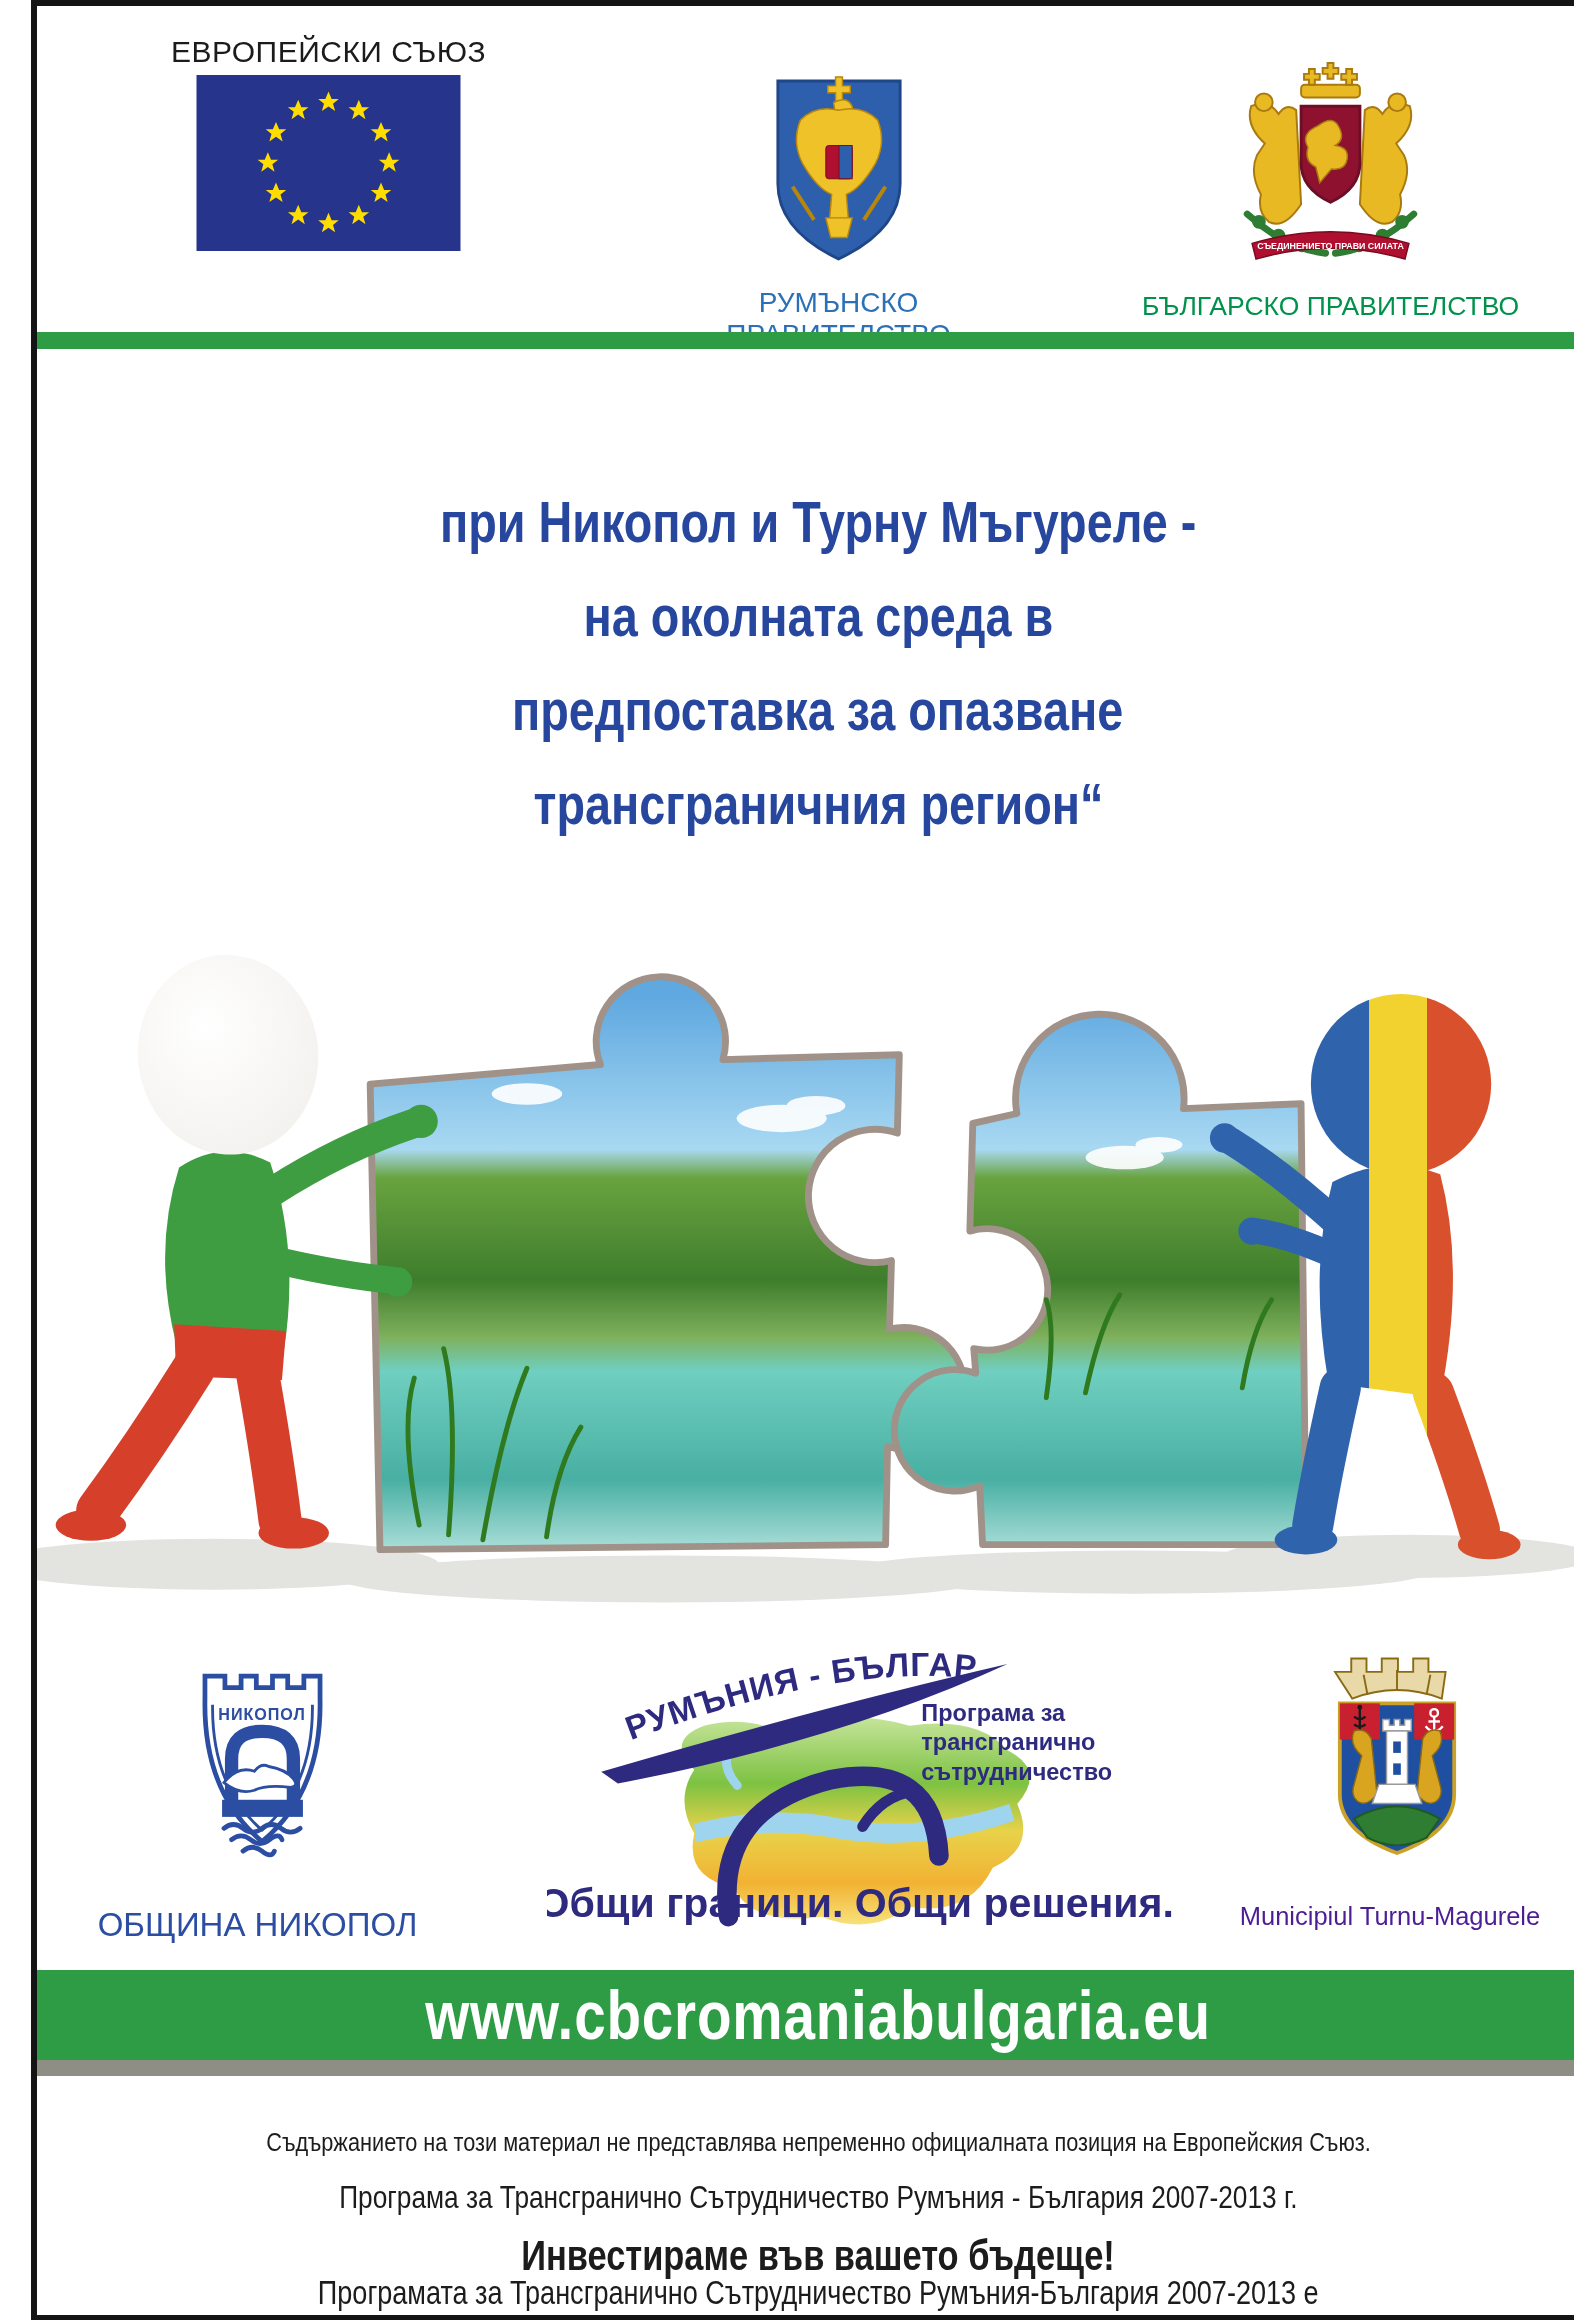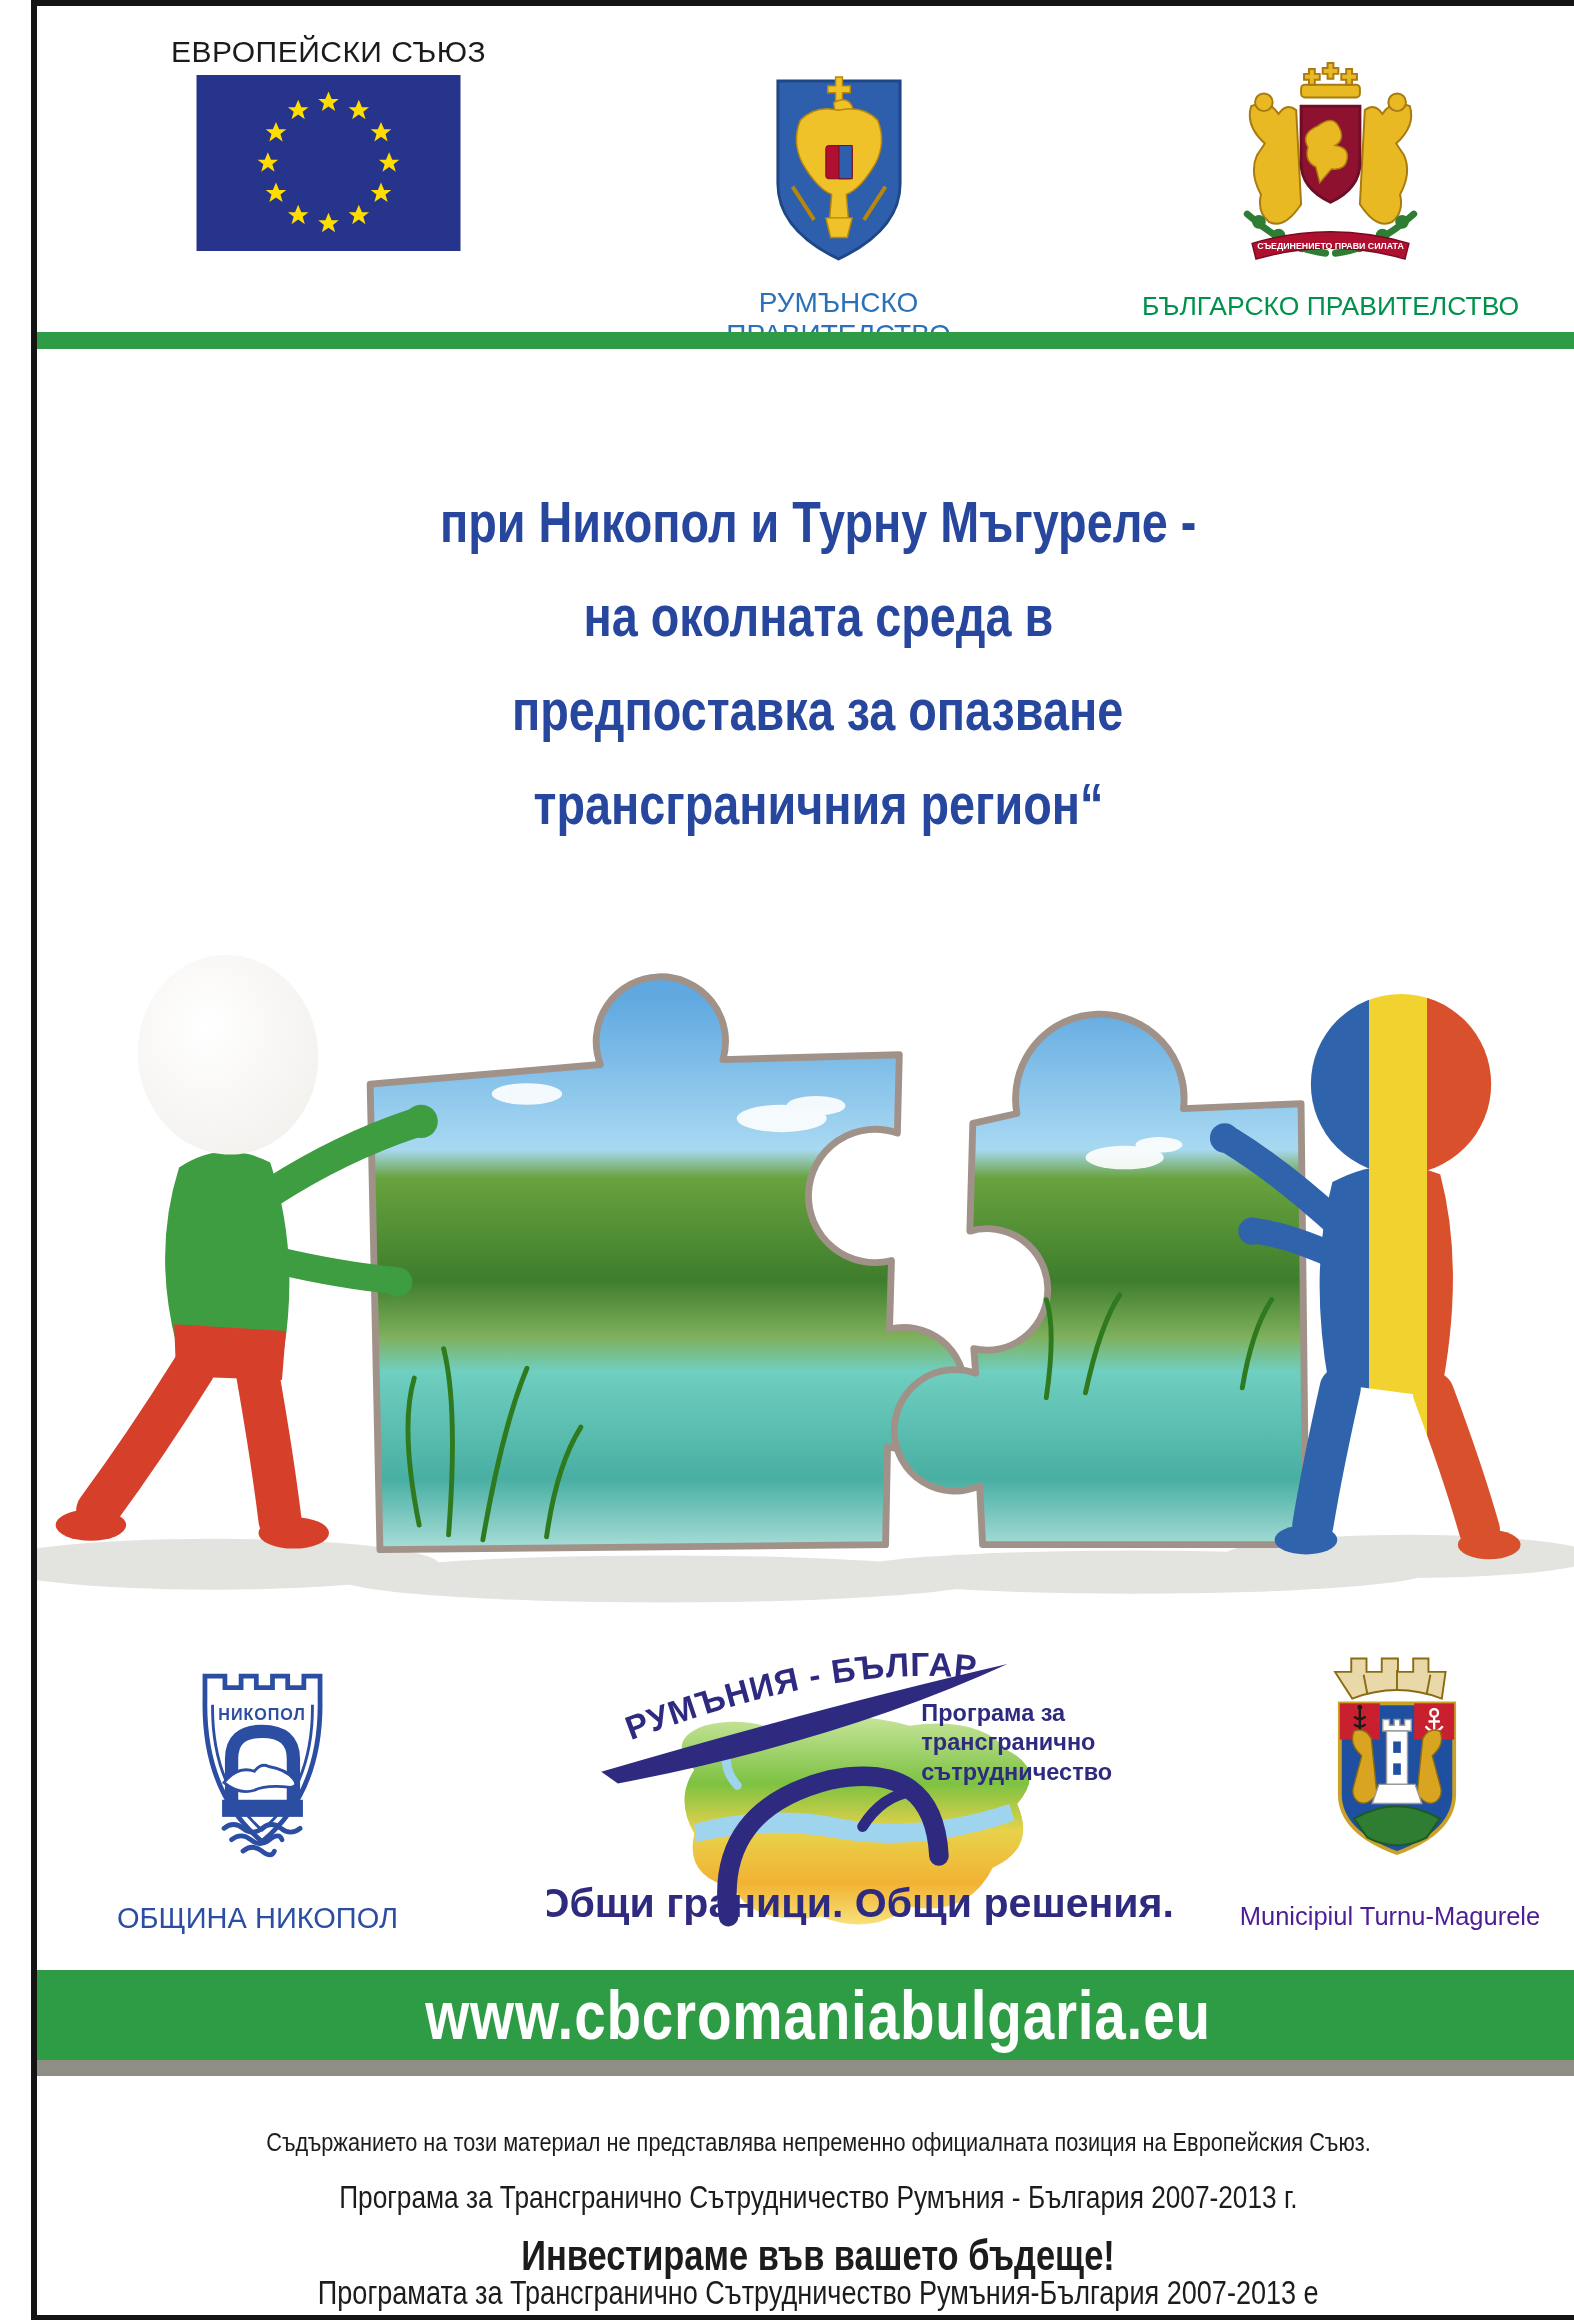--- a/index.html
+++ b/index.html
@@ -25,21 +25,21 @@
   
   .strip-green{left:0;top:326px;width:100%;height:16.7px;background:#2E9B45;}
   .band-yellow{left:0;top:343px;width:100%;height:74px;background:#F7EB00;display:flex;align-items:center;justify-content:center;}
   .band-yellow .label{font-size:51px;font-weight:bold;color:#2E9B45;}
 
   
   .title-block{left:0;top:469px;width:100%;}
   .title-line{display:block;text-align:center;line-height:94px;font-size:57px;font-weight:bold;color:#27479E;}
 
   
-  .nikopol-caption{left:59px;top:1867px;width:323px;font-size:29px;color:#2B4EA2;}
+  .nikopol-caption{left:59px;top:1867px;width:323px;font-size:33px;color:#2B4EA2;}
   .turnu-caption{left:1196px;top:1870px;width:314px;font-size:25.5px;color:#4c1d95;}
 
   
   .band-www{left:0;top:1964px;width:100%;height:90px;background:#2E9B45;display:flex;align-items:center;justify-content:center;}
   .band-www .url{font-size:69px;font-weight:bold;color:#ffffff;letter-spacing:1px;}
   .strip-gray{left:0;top:2054px;width:100%;height:15.7px;background:#8E8E84;}
 
   
   .f-disclaimer{left:0;top:2094px;width:100%;font-size:26.5px;color:#1c1c1c;}
   .f-programme{left:0;top:2141px;width:100%;font-size:32px;color:#1c1c1c;}

